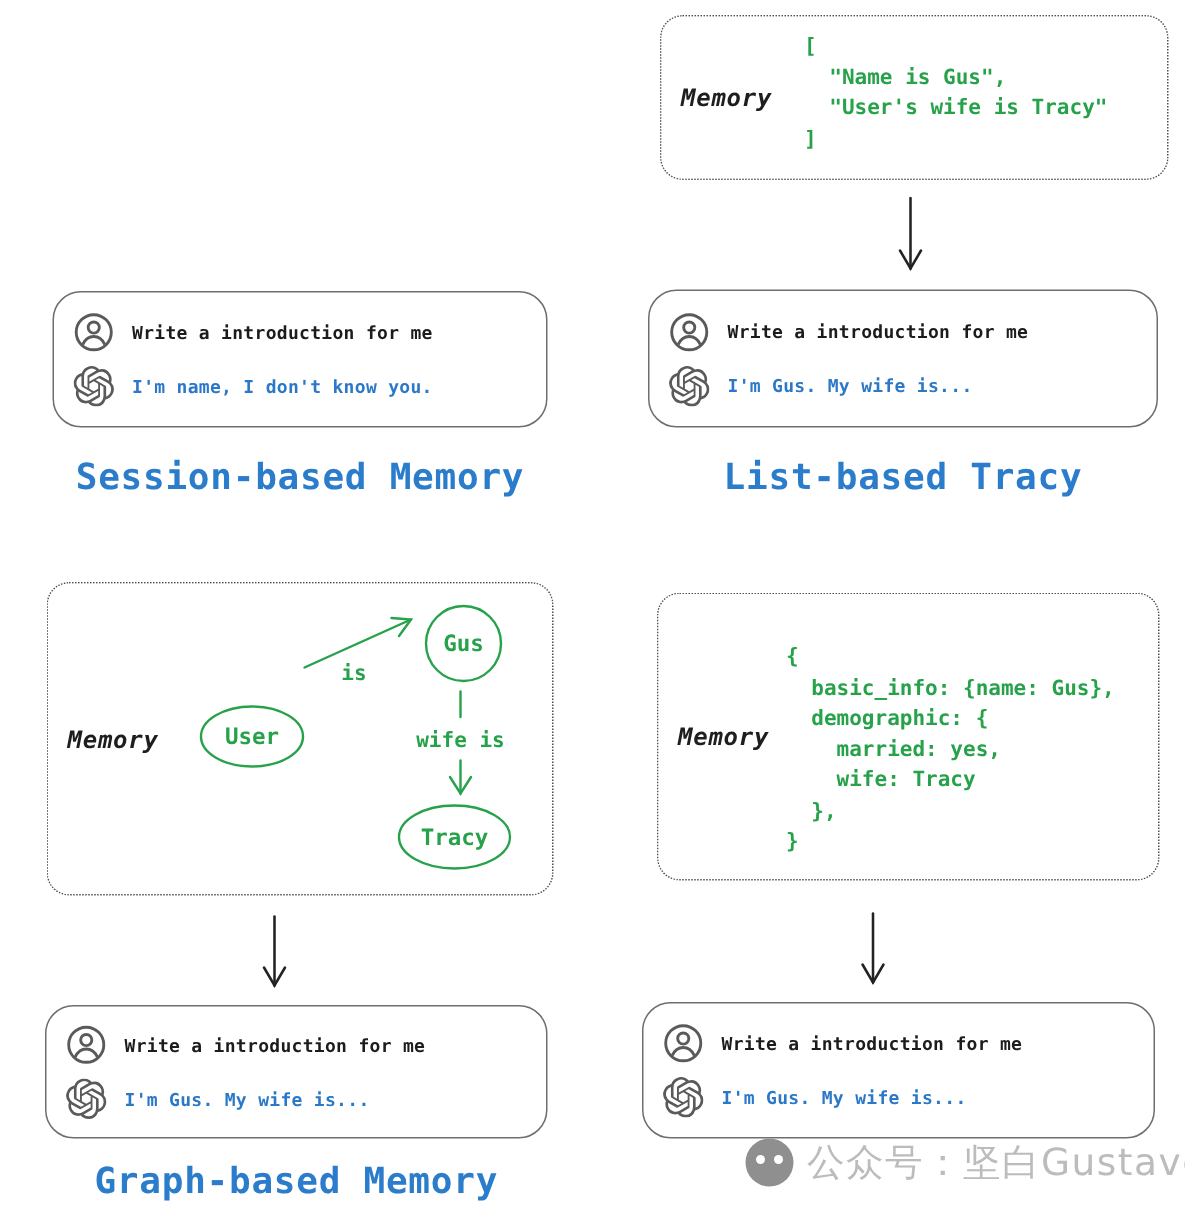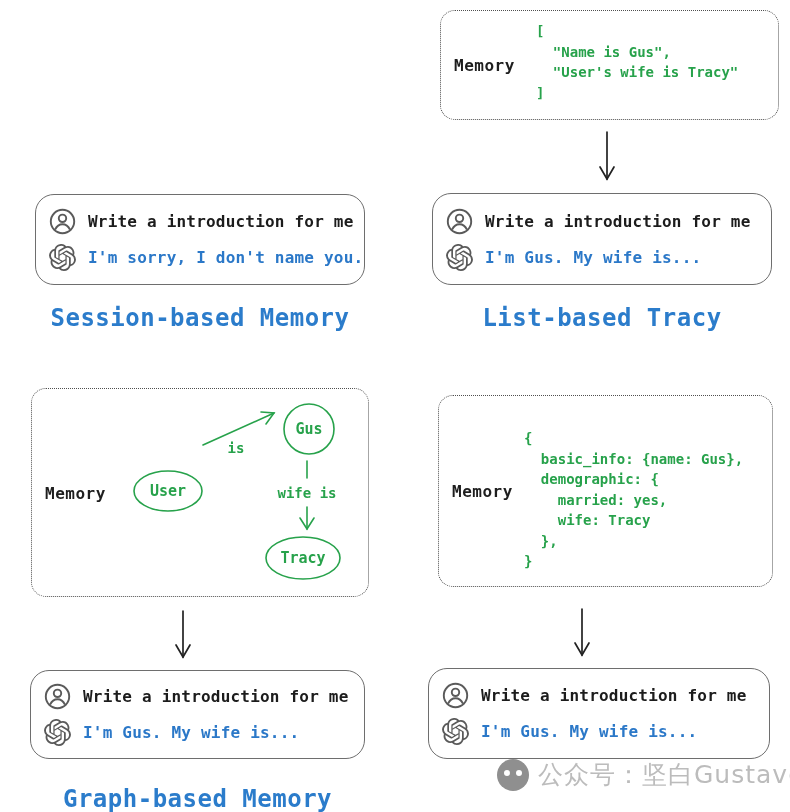--- a/index.html
+++ b/index.html
@@ -6,35 +6,35 @@
   #canvas{
     position:relative;width:790px;height:812px;background:#ffffff;overflow:hidden;
     font-family:"DejaVu Sans Mono",monospace;
   }
   
   .mem-box{
     position:absolute;border:1.6px dotted #4f4f4f;border-radius:15px;background:#ffffff;
   }
   .mem-label{
     position:absolute;left:13px;top:50%;transform:translateY(-50%);
-    font-size:16px;font-weight:bold;color:#1e1e1e;letter-spacing:.5px;
+    font-size:16px;font-weight:bold;color:#1e1e1e;letter-spacing:.5px;font-style:italic;
   }
   .code{
     position:absolute;margin:0;font-family:"DejaVu Sans Mono",monospace;
     font-size:14px;line-height:20.5px;font-weight:bold;color:#27a24b;white-space:pre;
   }
   
   .chat-box{
     position:absolute;border:1.4px solid #6e6e6e;border-radius:19px;background:#fff;
     display:flex;flex-direction:column;justify-content:center;gap:9px;padding:8px 13px;
     box-sizing:border-box;
   }
   .chat-row{display:flex;align-items:center;gap:12px;}
   .chat-row svg{flex:0 0 auto;}
-  .chat-text{font-size:16px;font-weight:bold;white-space:nowrap;letter-spacing:.2px;}
+  .chat-text{font-size:12px;font-weight:bold;white-space:nowrap;letter-spacing:.2px;}
   .user-text{color:#1c1c1c;}
   .ai-text{color:#2b78c8;}
   
   .caption{
     position:absolute;text-align:center;font-size:24px;font-weight:bold;color:#2b7ccb;
     letter-spacing:.5px;z-index:2;
   }
   
   .flow-arrow{position:absolute;}
   
@@ -82,21 +82,21 @@
           <circle cx="12" cy="9.2" r="3.3"></circle>
           <path d="M5.4 19.3 C7 15.9 9.3 14.5 12 14.5 C14.7 14.5 17 15.9 18.6 19.3"></path>
         </g>
       </svg>
       <span class="chat-text user-text">Write a introduction for me</span>
     </div>
     <div class="chat-row">
       <svg width="27" height="27" viewBox="0 0 24 24">
         <path fill="#5a5a5a" d="M22.2819 9.8211a5.9847 5.9847 0 0 0-.5157-4.9108 6.0462 6.0462 0 0 0-6.5098-2.9A6.0651 6.0651 0 0 0 4.9807 4.1818a5.9847 5.9847 0 0 0-3.9977 2.9 6.0462 6.0462 0 0 0 .7427 7.0966 5.98 5.98 0 0 0 .511 4.9107 6.051 6.051 0 0 0 6.5146 2.9001A5.9847 5.9847 0 0 0 13.2599 24a6.0557 6.0557 0 0 0 5.7718-4.2058 5.9894 5.9894 0 0 0 3.9977-2.9001 6.0557 6.0557 0 0 0-.7475-7.073zM13.2599 22.4301a4.4755 4.4755 0 0 1-2.8764-1.0408l.1419-.0804 4.7783-2.7582a.7948.7948 0 0 0 .3927-.6813v-6.7369l2.02 1.1686a.071.071 0 0 1 .038.0615v5.5826a4.504 4.504 0 0 1-4.4945 4.4849zm-9.6607-4.1254a4.4708 4.4708 0 0 1-.5346-3.0137l.142.0852 4.783 2.7582a.7712.7712 0 0 0 .7806 0l5.8428-3.3685v2.3324a.0804.0804 0 0 1-.0332.0615L9.74 19.9502a4.4992 4.4992 0 0 1-6.1408-1.6464zM2.3408 7.8956a4.485 4.485 0 0 1 2.3655-1.9728V11.6a.7664.7664 0 0 0 .3879.6765l5.8144 3.3543-2.0201 1.1685a.0757.0757 0 0 1-.071 0l-4.8303-2.7865A4.504 4.504 0 0 1 2.3408 7.8956zm16.5963 3.8558L13.1038 8.364 15.1192 7.2a.0757.0757 0 0 1 .071 0l4.8303 2.7913a4.4944 4.4944 0 0 1-.6765 8.1042v-5.6772a.79.79 0 0 0-.407-.667zm2.0107-3.0231l-.142-.0852-4.7735-2.7818a.7759.7759 0 0 0-.7854 0L9.409 9.2297V6.8974a.0662.0662 0 0 1 .0284-.0615l4.8303-2.7866a4.4992 4.4992 0 0 1 6.6802 4.66zM8.3065 12.863l-2.02-1.1638a.0804.0804 0 0 1-.038-.0567V6.0742a4.4992 4.4992 0 0 1 7.3757-3.4537l-.142.0805L8.704 5.459a.7948.7948 0 0 0-.3927.6813zm1.0976-2.3654l2.602-1.4998 2.6069 1.4998v2.9994l-2.5974 1.4997-2.6067-1.4997z"></path>
       </svg>
-      <span class="chat-text ai-text">I'm sorry, I don't name you.</span>
+      <span class="chat-text ai-text">I'm name, I don't know you.</span>
     </div>
   </div>
 
   <div class="chat-box" style="left:432px;top:193px;width:340px;height:92px;">
     <div class="chat-row">
       <svg width="27" height="27" viewBox="0 0 24 24">
         <g stroke="#5a5a5a" stroke-width="1.7" fill="none">
           <circle cx="12" cy="12" r="10.4"></circle>
           <circle cx="12" cy="9.2" r="3.3"></circle>
           <path d="M5.4 19.3 C7 15.9 9.3 14.5 12 14.5 C14.7 14.5 17 15.9 18.6 19.3"></path>
@@ -208,16 +208,16 @@
   </div>
 
   <div id="watermark">
     <div id="wm-icon">
         <i class="l"></i>
         <i class="r"></i>
       </div>
     <span id="wm-text">公众号：坚白Gustavo</span>
   </div>
 
-  <div class="caption" style="left:30px;top:773px;width:335px;margin-top:12px;">Graph-based Memory</div>
+  <div class="caption" style="left:30px;top:773px;width:335px;">Graph-based Memory</div>
   <div class="caption" style="left:428px;top:816px;width:342px;margin-top:35px;">Profile-based Memory</div>
 
 </div>
 
 </body></html>

